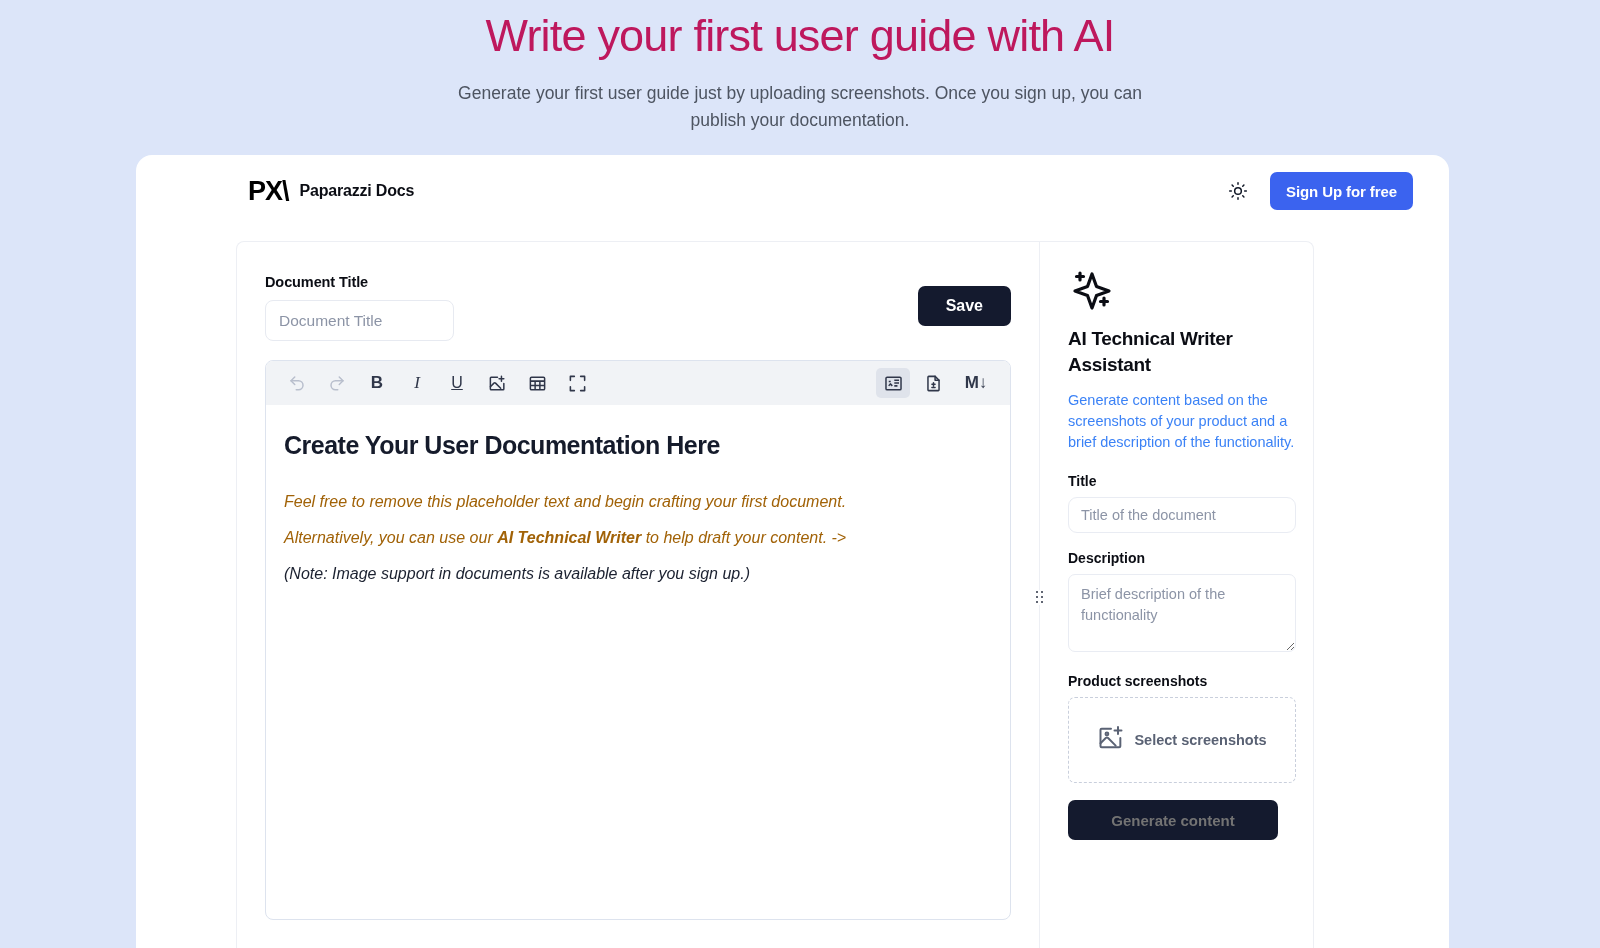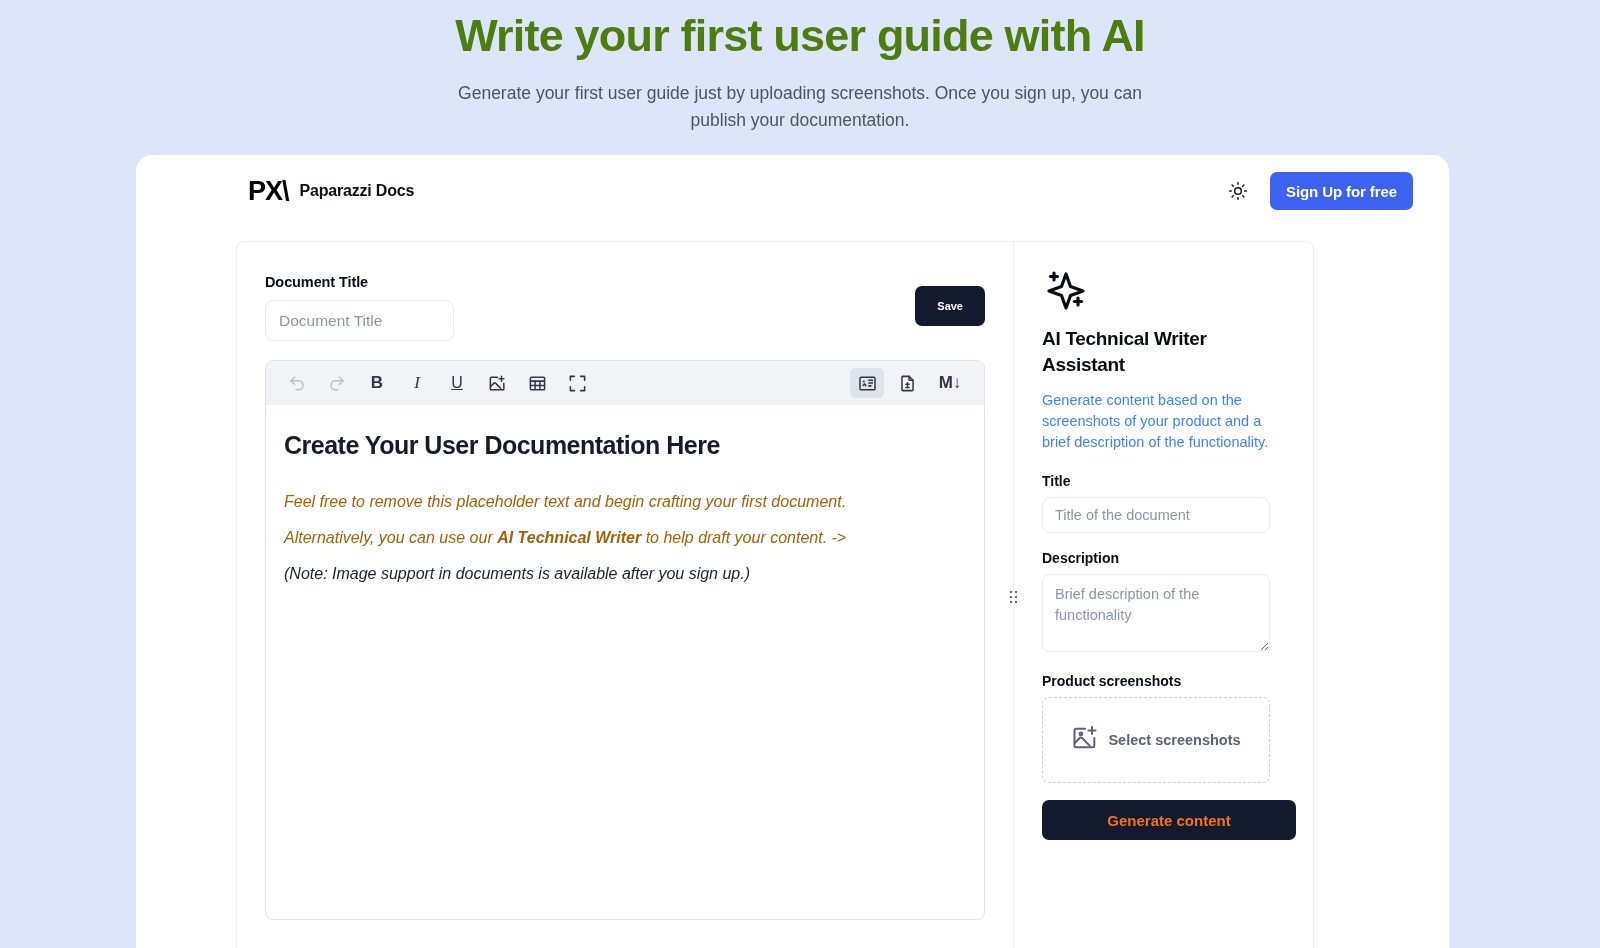--- a/index.html
+++ b/index.html
@@ -23,23 +23,23 @@
 
   
   .hero {
     padding-top: 6px;
     text-align: center;
   }
   .hero-title {
     margin: 0;
     font-size: 45px;
     line-height: 60px;
-    font-weight: 700;
+    font-weight: 400;
     letter-spacing: -0.8px;
-    color: #4d7c0f;
+    color: #be185d;
   }
   .hero-sub {
     margin: 14px auto 0;
     width: 690px;
     font-size: 17.5px;
     line-height: 27px;
     color: #4d5461;
     font-weight: 400;
   }
 
@@ -156,22 +156,22 @@
     outline: none;
   }
   .doc-title-input::placeholder { color: #8c94a6; }
 
   .save-btn {
     background: #141a2e;
     color: #fff;
     border: none;
     border-radius: 7px;
     height: 40px;
-    padding: 0 22px;
-    font-size: 11px;
+    padding: 0 28px;
+    font-size: 16px;
     font-weight: 700;
     cursor: pointer;
     margin-top: 12px;
     font-family: "Liberation Sans", sans-serif;
   }
 
   
   .editor-box {
     margin-top: 19px;
     border: 1px solid #dde3ee;
@@ -343,24 +343,24 @@
     cursor: pointer;
     margin-bottom: 17px;
     background: #fff;
   }
   .dz-label {
     font-size: 14.5px;
     font-weight: 700;
     color: #5a6274;
   }
   .generate-btn {
-    width: 254px;
+    width: 210px;
     height: 40px;
     background: #141a2e;
-    color: #f97316;
+    color: #737373;
     border: none;
     border-radius: 7px;
     font-size: 15px;
     font-weight: 700;
     cursor: pointer;
     font-family: "Liberation Sans", sans-serif;
   }
 </style>
 </head>
 <body>

